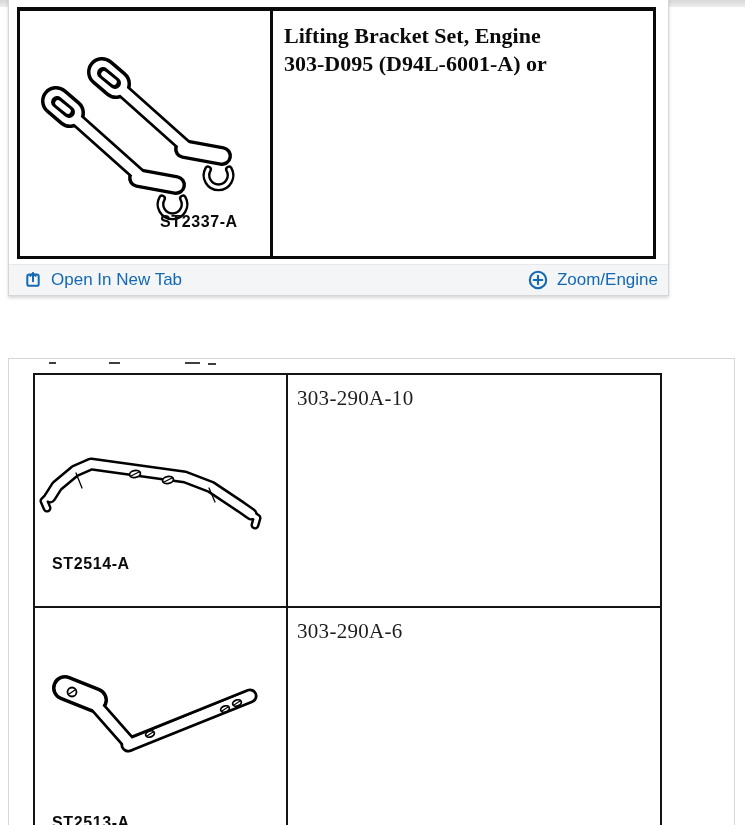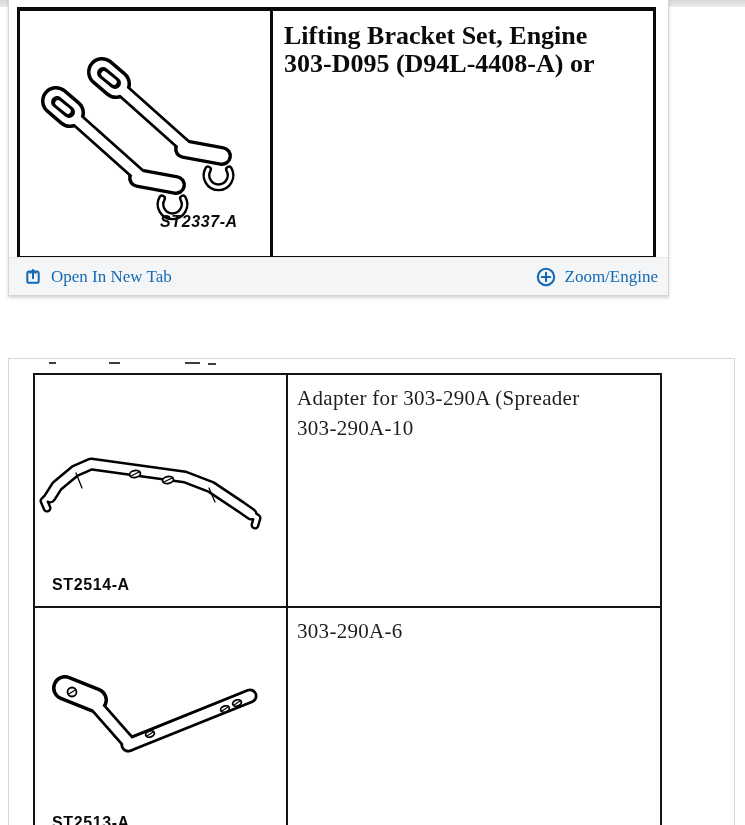--- a/index.html
+++ b/index.html
@@ -12,45 +12,45 @@
     background:linear-gradient(#d7d7d7,#ededed);}
   
   .card{position:absolute;background:#fff;border:1px solid #d6d6d6;
     box-shadow:0 2px 3px rgba(0,0,0,.16);}
   #card1{left:8px;top:-2px;width:659px;height:297px;border-top:none;}
   #card2{left:8px;top:358px;width:725px;height:540px;box-shadow:none;}
   
   .scan-table{position:absolute;background:#fff;color:#0d0d0d;}
   #table1{left:8px;top:9px;width:633px;height:245px;
     border:3px solid #0a0a0a;border-top-width:4px;display:flex;}
-  #table1 .cell-img{width:250px;border-right:3px solid #0a0a0a;position:relative;font-style:italic;}
+  #table1 .cell-img{width:250px;border-right:3px solid #0a0a0a;position:relative;}
   #table1 .cell-txt{flex:1;padding:11px 8px 0 11px;}
   .desc1{font-family:"Liberation Serif",serif;font-weight:bold;
-    font-size:26px;line-height:28px;color:#0b0b0b;}
+    font-size:22px;line-height:28px;color:#0b0b0b;}
   #table2{left:24px;top:14px;width:625px;border:2px solid #141414;}
   .t2row{display:flex;}
   .t2row.first{height:231px;border-bottom:2px solid #141414;}
   .t2row.second{height:262px;}
   .t2row .cell-img{width:251px;border-right:2px solid #141414;position:relative;}
   .t2row .cell-txt{flex:1;padding:8px 6px 0 9px;}
   .desc2{font-family:"Liberation Serif",serif;font-weight:normal;
     font-size:21px;line-height:30px;color:#1e1e1e;letter-spacing:.3px;}
   .tool-label{position:absolute;font-weight:bold;font-size:16px;
     letter-spacing:.6px;color:#0a0a0a;white-space:nowrap;}
   #lbl1{left:140px;top:202px;}
-  #lbl2{left:17px;top:201px;}
+  #lbl2{left:17px;top:180px;}
   #lbl3{left:17px;top:198px;margin-top:8px;}
   
   .dash{position:absolute;height:2px;background:#1c1c1c;opacity:.85;}
   .dot{position:absolute;width:4px;height:3px;background:#111;}
   
-  .toolbar{position:absolute;left:0;right:0;bottom:0;height:38px;
+  .toolbar{position:absolute;left:0;right:0;bottom:0;height:31px;
     background:#f3f5f7;border-top:1px solid #e6e8ea;
     display:flex;align-items:center;justify-content:space-between;
-    padding:0 10px 0 15px;box-sizing:border-box;font-family:Liberation Serif, serif;}
+    padding:0 10px 0 15px;box-sizing:border-box;}
   .link{display:flex;align-items:center;gap:9px;color:#1569b3;
     font-size:17px;cursor:pointer;text-decoration:none;}
   .link svg{display:block;}
   svg line,svg polyline,svg path{stroke-linecap:round;stroke-linejoin:round;}
 </style>
 </head>
 <body>
 
 <div class="top-strip"></div>
 
@@ -73,21 +73,21 @@
             <path d="M163,187.5 A12,12 0 1 1 142,187.5" fill="none" stroke="#fff" stroke-width="3.2"></path>
           </g>
         </defs>
         <use href="#bkA" transform="translate(46,-29)"></use>
         <use href="#bkA" transform="translate(0,0)"></use>
       </svg>
       <div class="tool-label" id="lbl1">ST2337-A</div>
     </div>
     <div class="cell-txt">
       <div class="desc1">Lifting Bracket Set, Engine</div>
-      <div class="desc1">303-D095 (D94L-4408-A) or</div>
+      <div class="desc1">303-D095 (D94L-6001-A) or</div>
     </div>
   </div>
 
   <div class="toolbar">
     <a class="link">
       <svg width="18" height="18" viewBox="0 0 18 18">
         <path d="M6.6,3.4 H5.2 Q3.3,3.4 3.3,5.3 V12.9 Q3.3,14.8 5.2,14.8 H12.8 Q14.7,14.8 14.7,12.9 V5.3 Q14.7,3.4 12.8,3.4 H11.4" fill="none" stroke="#1569b3" stroke-width="2"></path>
         <line x1="9" y1="10.2" x2="9" y2="2.2" stroke="#1569b3" stroke-width="2"></line>
         <path d="M6.3,4.9 L9,2.1 L11.7,4.9" fill="none" stroke="#1569b3" stroke-width="2"></path>
       </svg>
@@ -126,21 +126,20 @@
           <line x1="41" y1="98" x2="47" y2="113" stroke="#000" stroke-width="1.3"></line>
           <line x1="174" y1="113" x2="180" y2="127" stroke="#000" stroke-width="1.3"></line>
           <ellipse cx="100" cy="99" rx="5.5" ry="3.5" transform="rotate(-12 100 99)" fill="#fff" stroke="#000" stroke-width="1.8"></ellipse>
           <line x1="96" y1="101" x2="104" y2="97" stroke="#000" stroke-width="1.3"></line>
           <ellipse cx="133" cy="105" rx="5.5" ry="3.5" transform="rotate(-12 133 105)" fill="#fff" stroke="#000" stroke-width="1.8"></ellipse>
           <line x1="129" y1="107" x2="137" y2="103" stroke="#000" stroke-width="1.3"></line>
         </svg>
         <div class="tool-label" id="lbl2">ST2514-A</div>
       </div>
       <div class="cell-txt">
-        <div class="desc2">Adapter for 303-290A (Spreader</div>
         <div class="desc2">303-290A-10</div>
       </div>
     </div>
 
     <div class="t2row second">
       <div class="cell-img">
         <svg width="249" height="238" viewBox="0 0 249 238">
           <line x1="30" y1="80" x2="60" y2="92" stroke="#000" stroke-width="26"></line>
           <line x1="58" y1="94" x2="95" y2="136" stroke="#000" stroke-width="15"></line>
           <line x1="93" y1="137" x2="215" y2="88" stroke="#000" stroke-width="15"></line>

